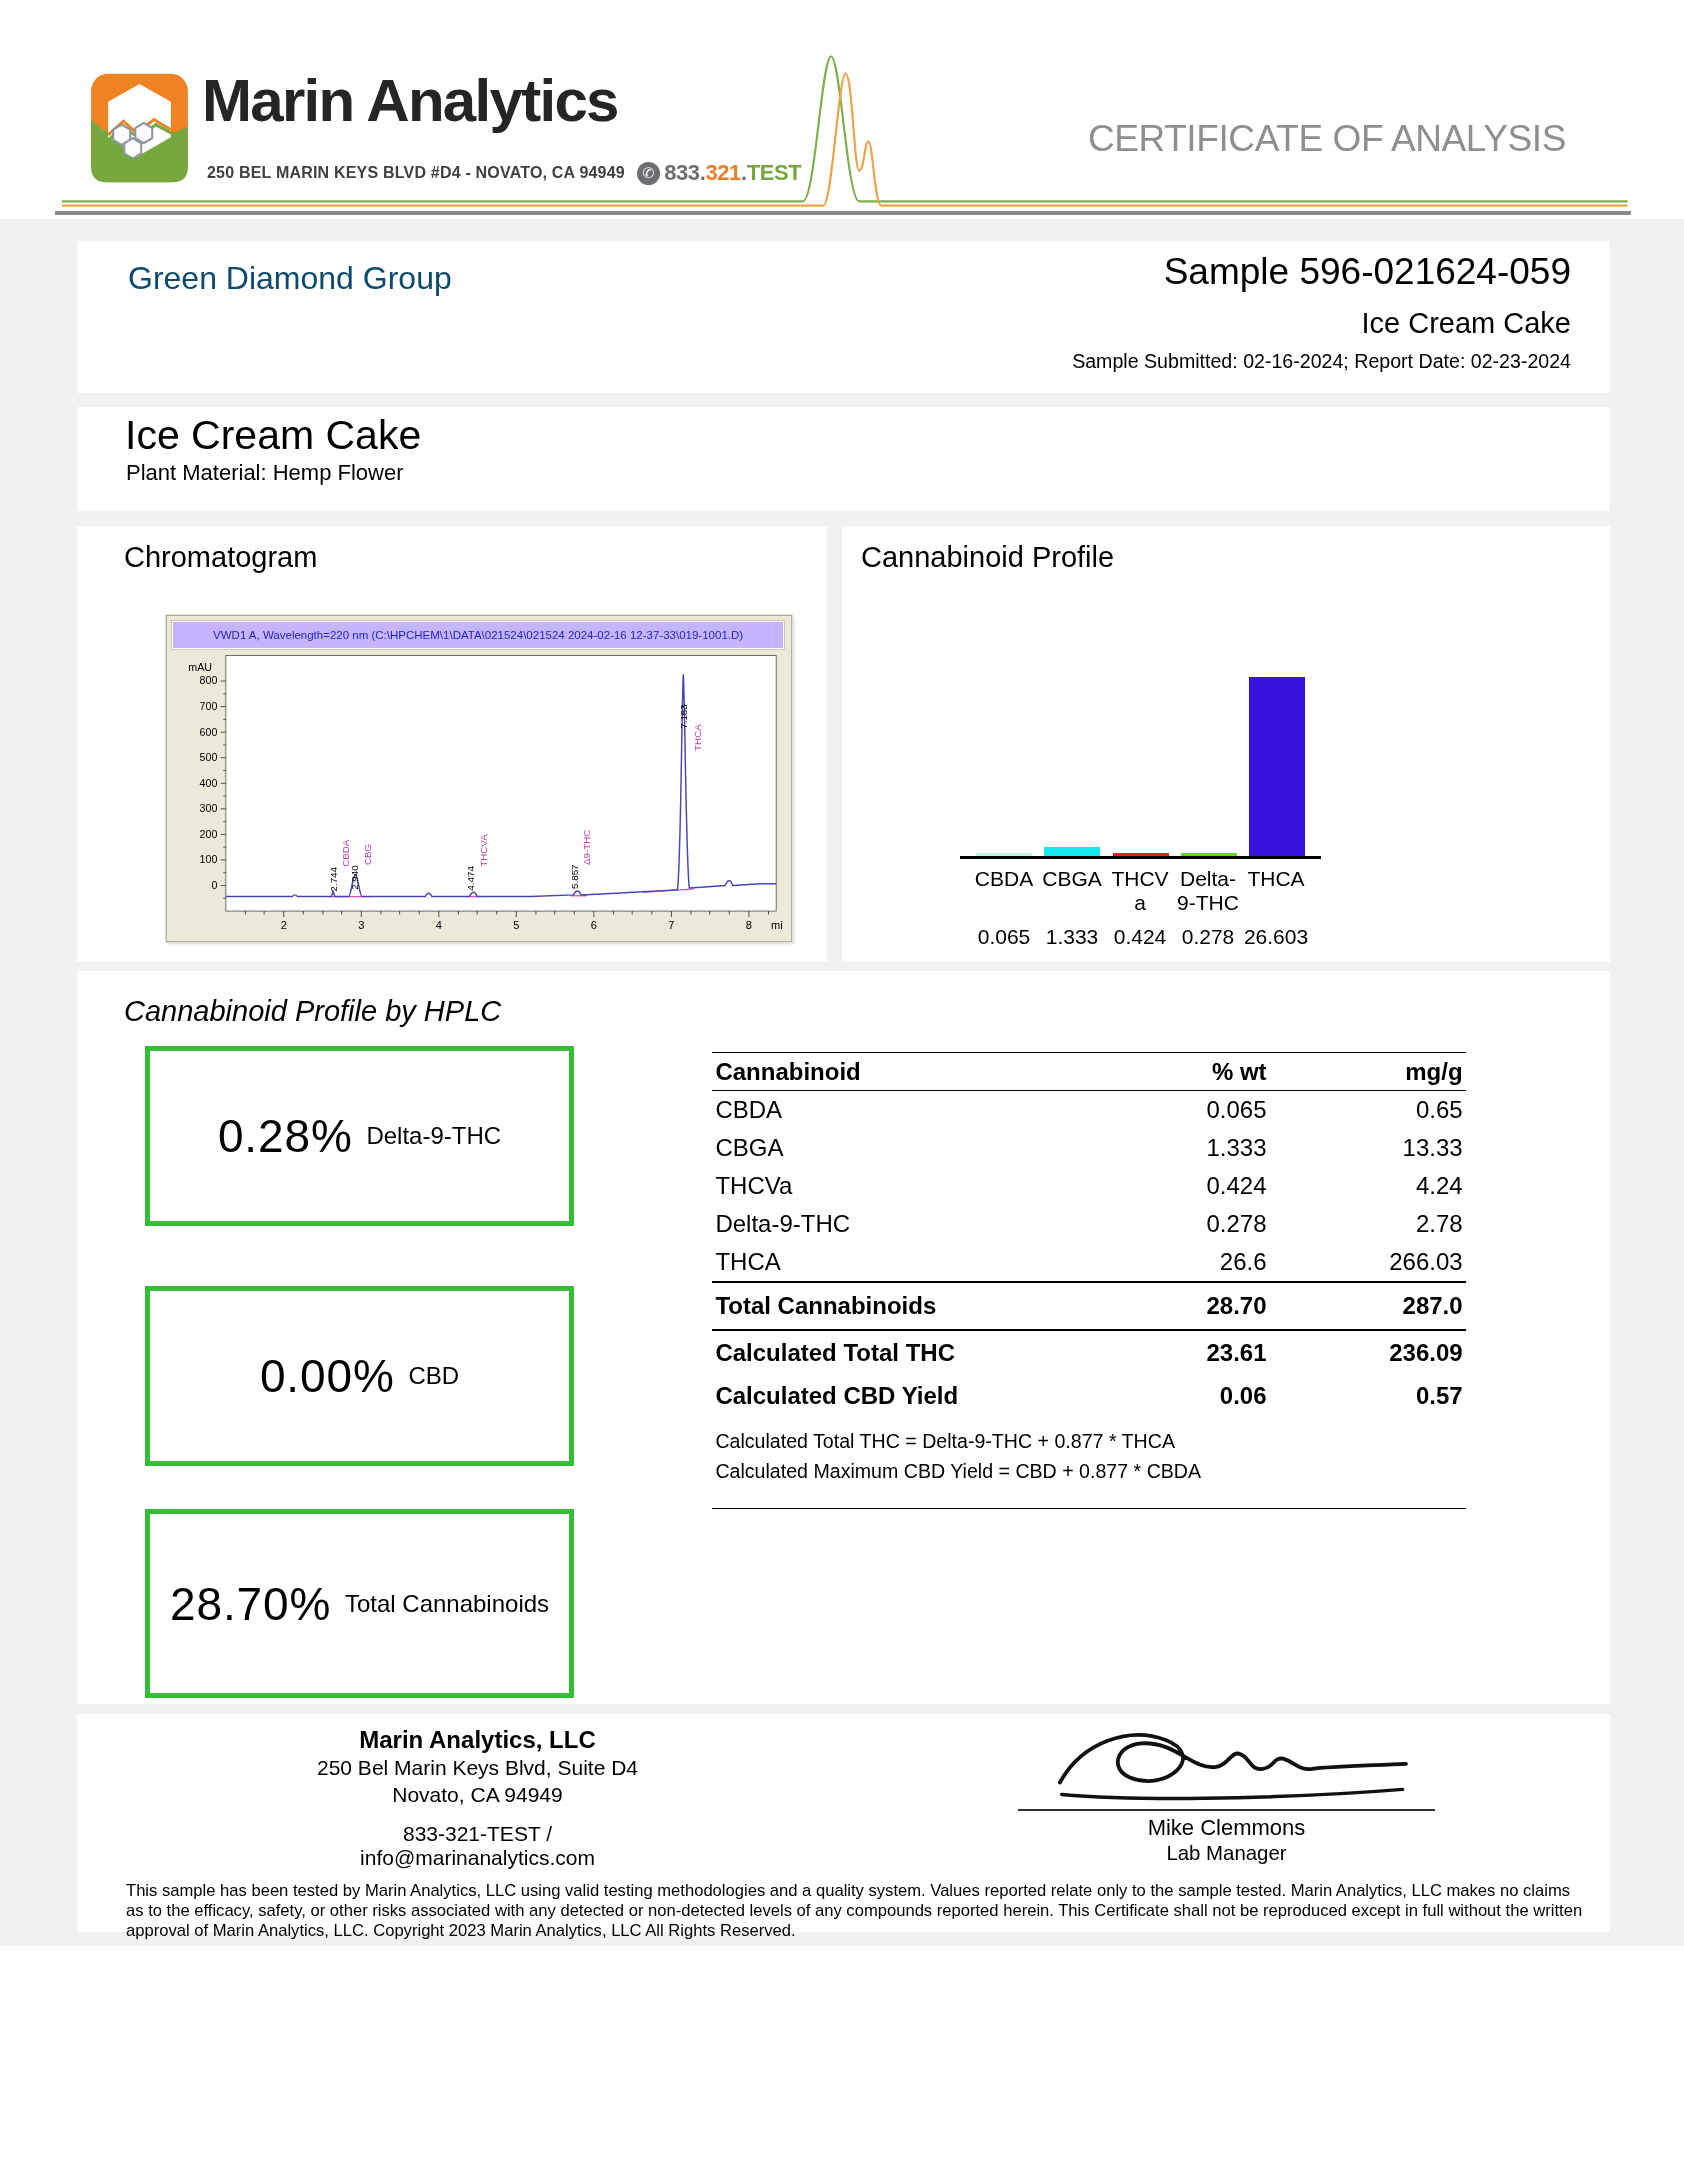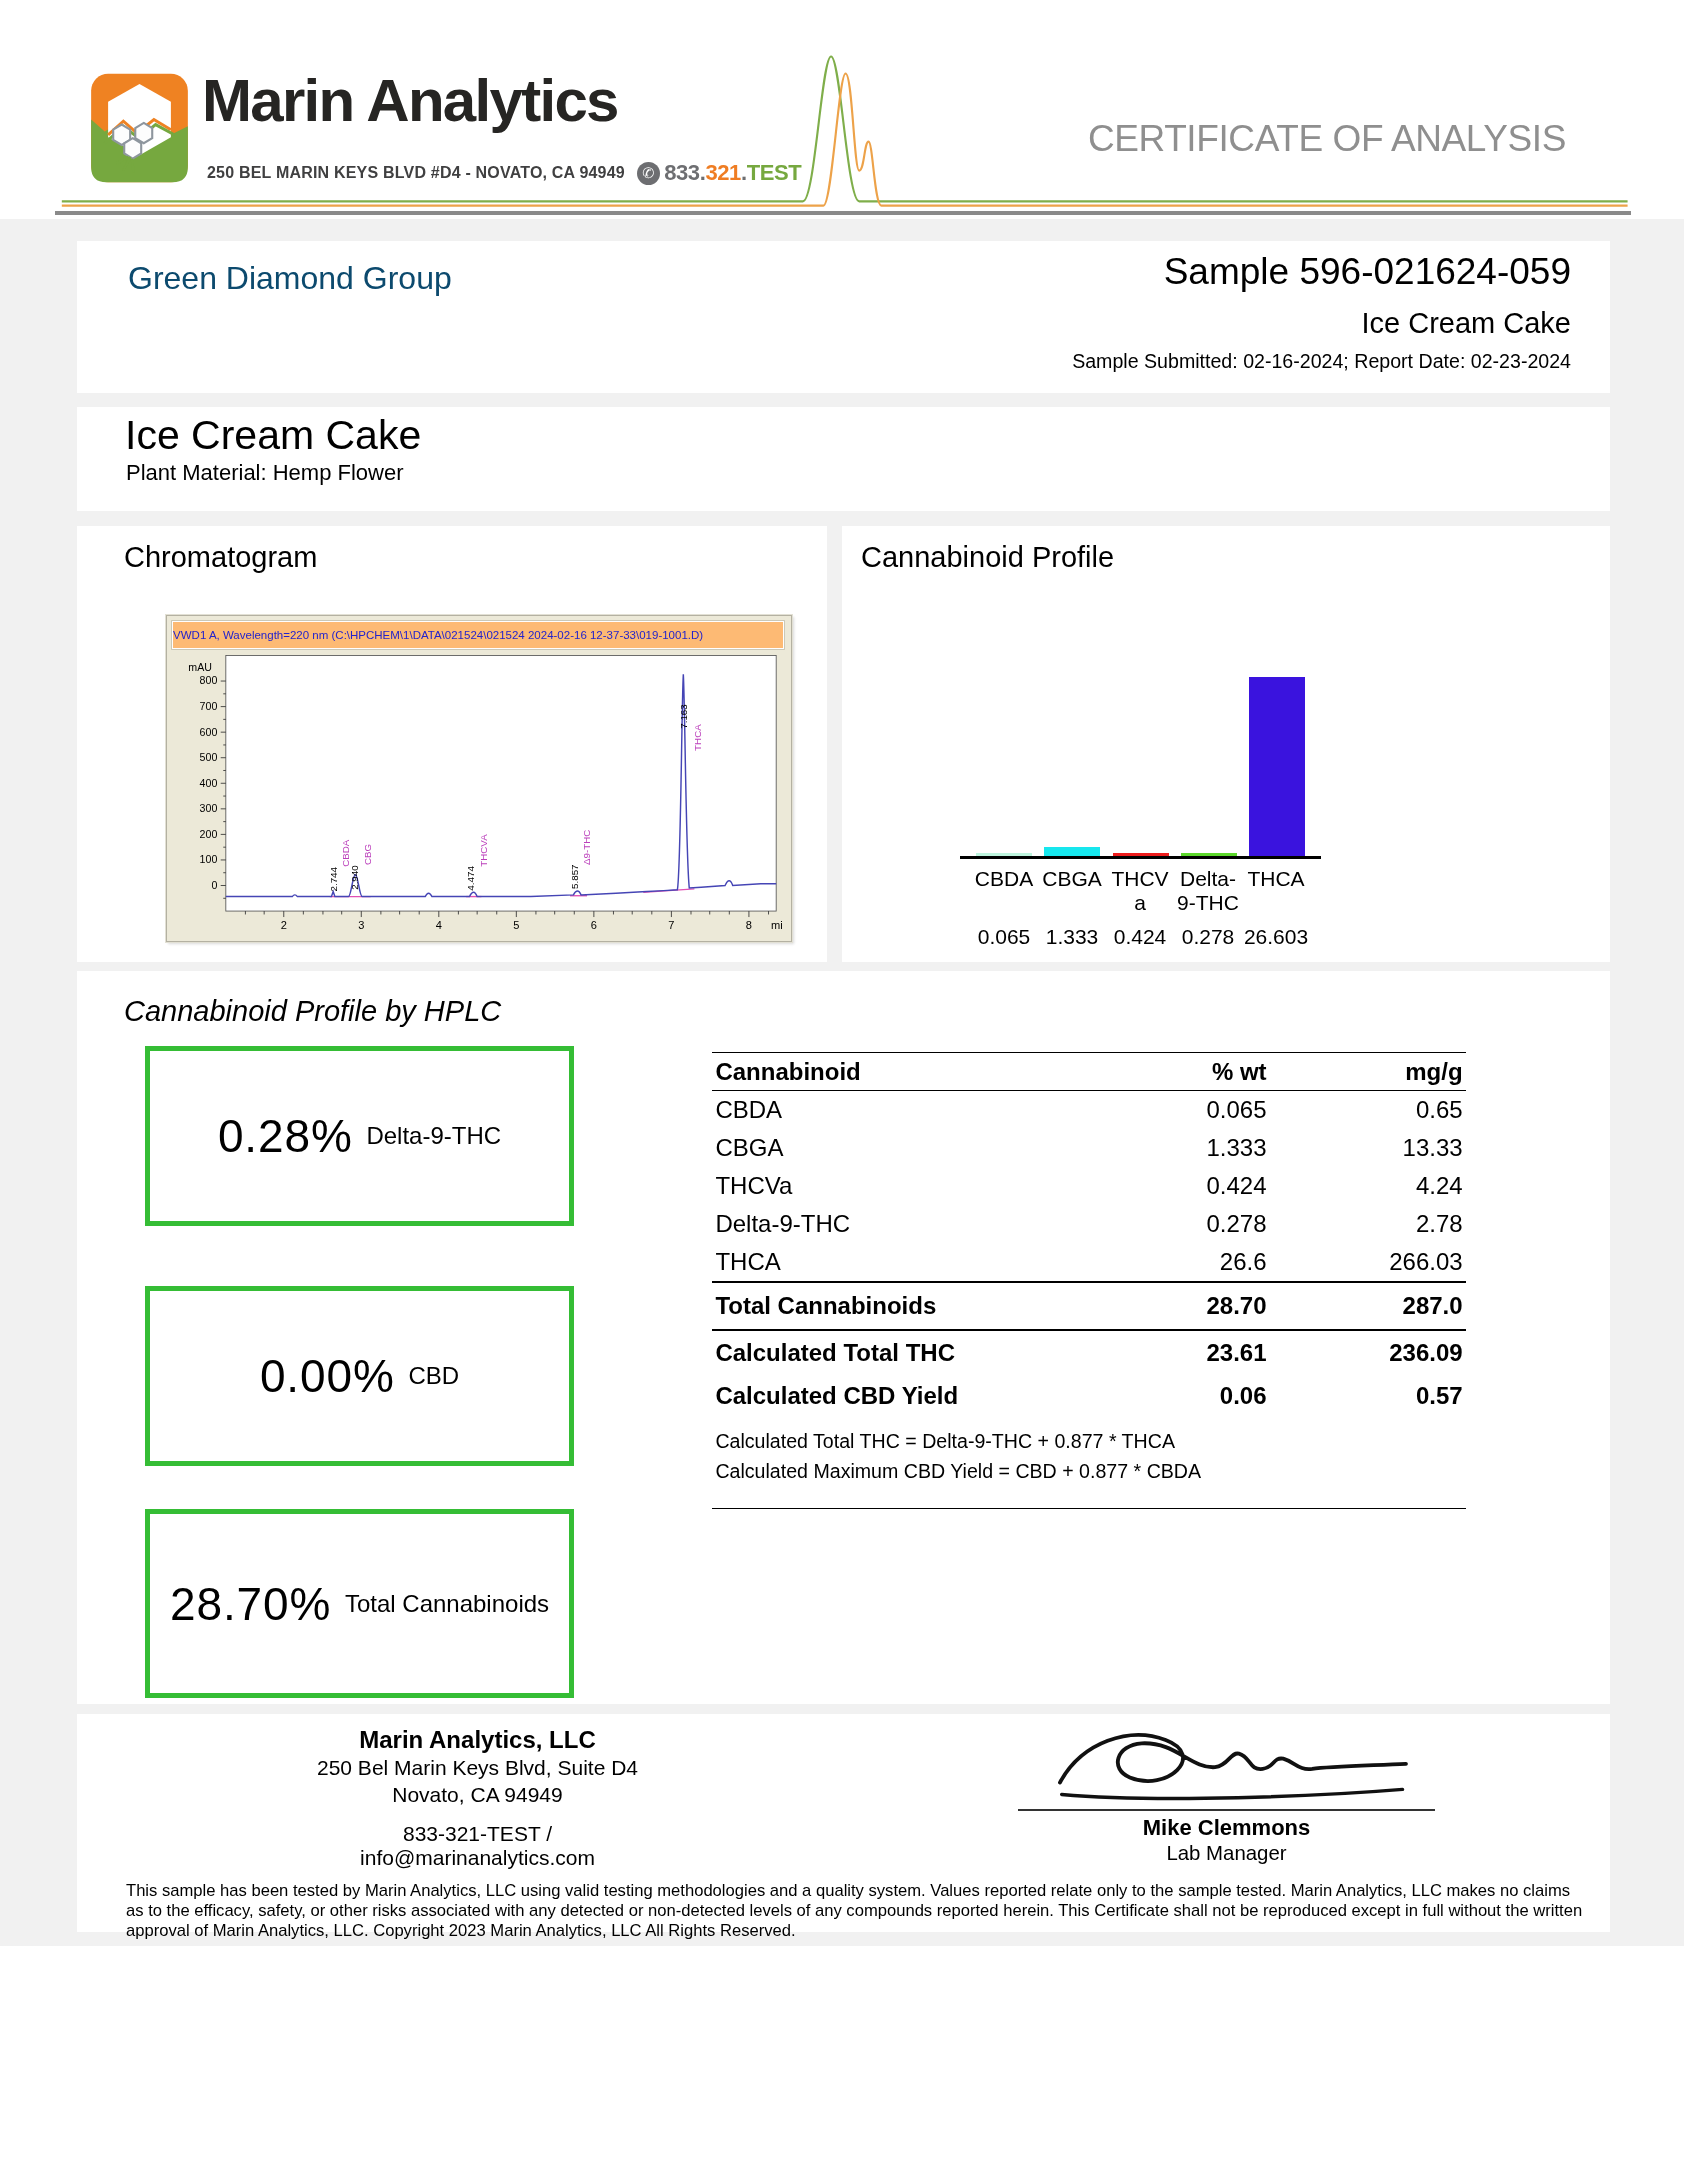--- a/index.html
+++ b/index.html
@@ -21,21 +21,21 @@
   
   .client-name{left:51px;top:19px;font-size:32px;color:#0c4a6e;}
   .sample-id{right:39px;top:10.2px;font-size:37px;text-align:right;}
   .sample-name{right:39px;top:66px;font-size:29px;text-align:right;}
   .sample-dates{right:39px;top:109px;font-size:19.6px;text-align:right;}
   .product-name{left:48px;top:5.1px;font-size:41px;}
   .product-material{left:49px;top:53px;font-size:22px;}
   .section-title{font-size:29px;color:#000;}
   
   .chromo-frame{left:89px;top:89px;width:624px;height:325px;background:#ece9d8;border:1.7px solid #b4b1a2;outline:0.9px solid #e2e0d4;box-shadow:1.7px 1.7px 2.6px rgba(0,0,0,0.15);}
-  .chromo-titlebar{position:absolute;left:5.1px;top:5.1px;width:610px;height:25.6px;background:#fdba74;border:0.9px solid #ffffff;box-shadow:0 0 0 0.9px #c8c5b4;display:flex;align-items:center;justify-content:flex-start;}
+  .chromo-titlebar{position:absolute;left:5.1px;top:5.1px;width:610px;height:25.6px;background:#c4b5fd;border:0.9px solid #ffffff;box-shadow:0 0 0 0.9px #c8c5b4;display:flex;align-items:center;justify-content:center;}
   .chromo-titlebar span{font-size:11.5px;color:#2323cc;}
   .chromo-svg{position:absolute;left:6px;top:36px;}
   
   .bars-row{display:flex;align-items:flex-end;justify-content:space-between;}
   .bar-slot{width:68px;display:flex;justify-content:center;}
   .bar{width:56px;}
   .bar-axis{background:#000;}
   .bar-labels,.bar-values{display:flex;}
   .bar-label,.bar-value{width:68px;text-align:center;}
   .bar-label{font-size:21px;line-height:24px;}
@@ -54,21 +54,21 @@
   tr.calc1 td{font-weight:bold;border-top:2.6px solid #000;height:43px;}
   tr.calc2 td{font-weight:bold;height:43px;}
   .footnotes{border-bottom:1.7px solid #000;padding:8.5px 3.4px 22px 3.4px;}
   .footnotes div{font-size:19.6px;line-height:30px;}
   
   .lab-block{position:absolute;left:230px;top:12px;width:341px;text-align:center;}
   .lab-block .lab-name{font-size:24px;font-weight:bold;}
   .lab-block .lab-line{font-size:21px;line-height:27px;}
   .lab-block .lab-contact{font-size:21px;margin-top:13.6px;}
   .sig-line{position:absolute;left:941px;top:95px;width:417px;height:1.7px;background:#333;}
-  .sig-name{position:absolute;left:941px;top:101px;width:417px;text-align:center;font-size:22px;font-weight:bold;}
+  .sig-name{position:absolute;left:941px;top:101px;width:417px;text-align:center;font-size:22px;font-weight:normal;}
   .sig-title{position:absolute;left:941px;top:128px;width:417px;text-align:center;font-size:20.4px;}
   .disclaimer{position:absolute;left:49px;top:167px;width:1462px;font-size:16.6px;line-height:20px;color:#000;}
 </style>
 </head>
 <body>
 
 <div id="page">
 
   <div class="abs graybg"></div>
 

